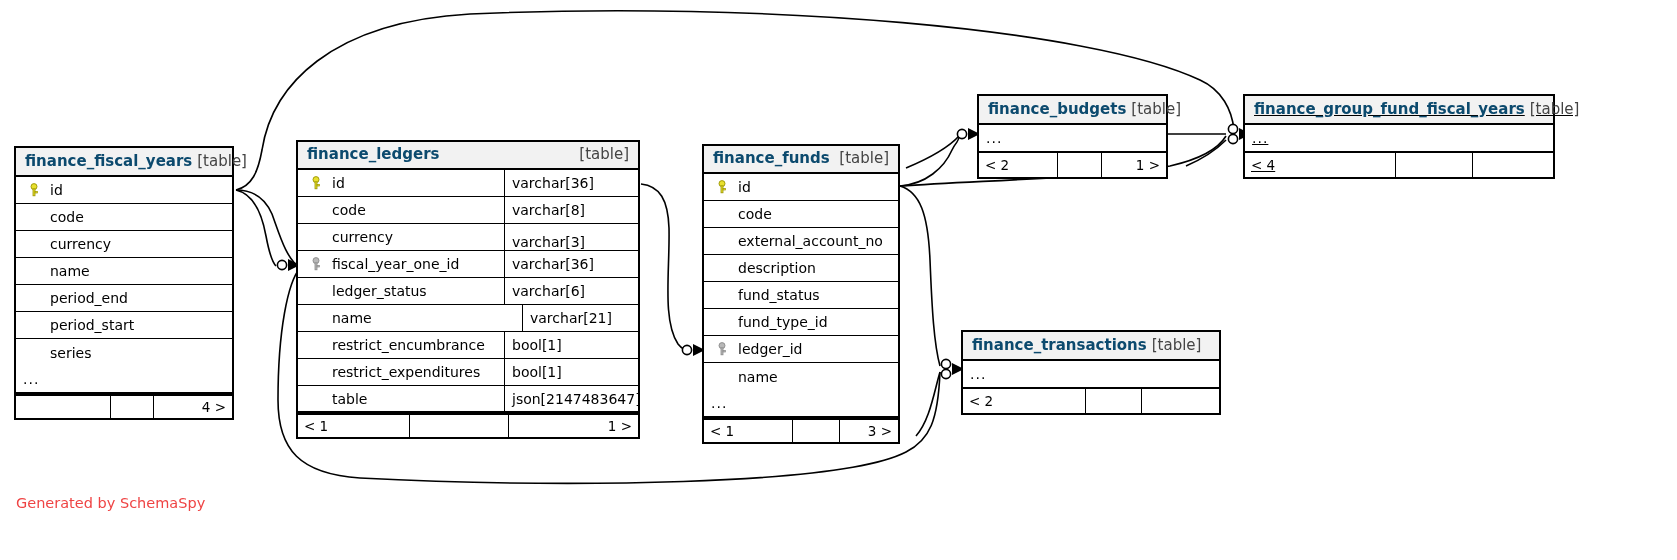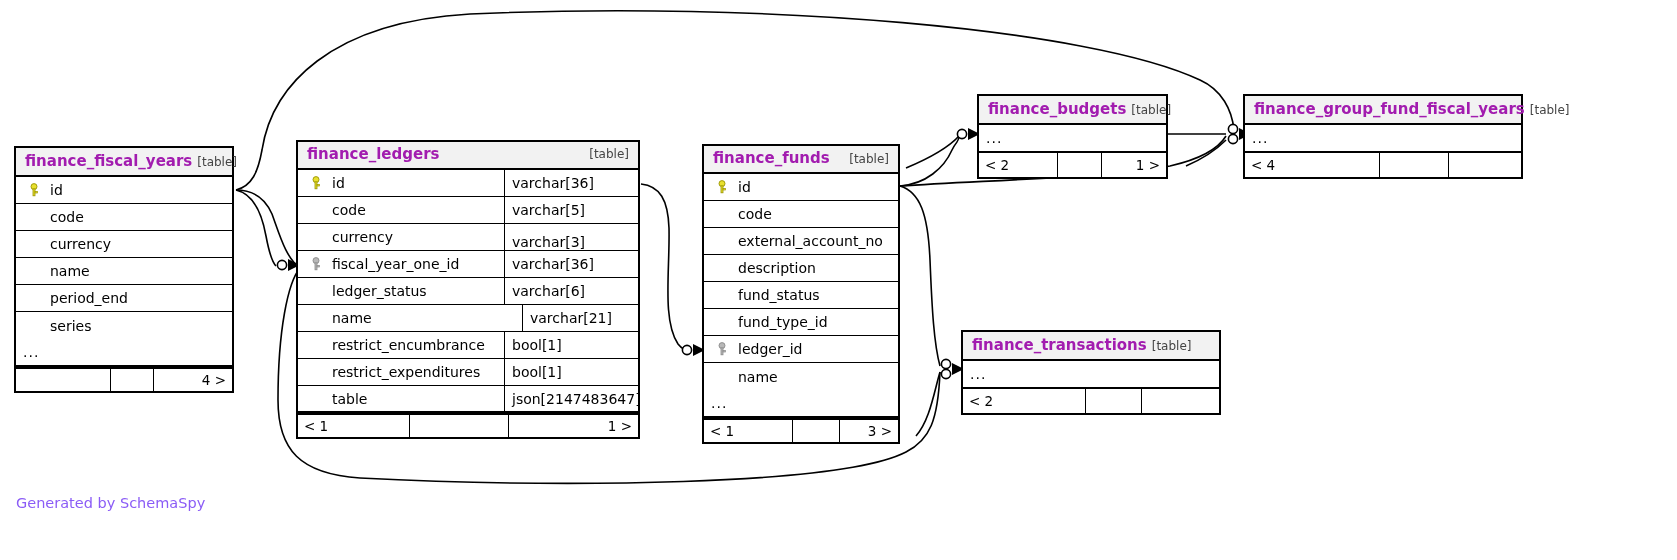--- a/index.html
+++ b/index.html
@@ -5,22 +5,22 @@
   html,body{margin:0;padding:0;background:#ffffff;}
   body{width:1677px;height:560px;position:relative;overflow:hidden;
        font-family:"DejaVu Sans","Liberation Sans",sans-serif;}
   #canvas{position:absolute;left:0;top:0;width:1677px;height:560px;}
   #edges{position:absolute;left:0;top:0;width:1677px;height:560px;pointer-events:none;}
 
   .table-box{position:absolute;background:#ffffff;border:2px solid #000000;
              box-sizing:border-box;}
   .tbl-title{background:#f2f2f2;border-bottom:2px solid #000000;
              padding:4px 9px 5px 9px;white-space:nowrap;line-height:1.15;}
-  .tbl-title .tname{font-weight:bold;font-size:15px;color:#a21caf;}
-  .tbl-title .ttag{font-size:12px;color:#444;margin-left:5px;}
+  .tbl-title .tname{font-weight:bold;font-size:15px;color:#0c4a6e;}
+  .tbl-title .ttag{font-size:15px;color:#444;margin-left:5px;}
 
   .rows{display:block;}
   .row{display:flex;border-bottom:1px solid #000000;height:27px;
        align-items:center;box-sizing:border-box;}
   .row:last-child{border-bottom:none;}
   .col-name{flex:1 1 auto;display:flex;align-items:center;
             padding-left:8px;overflow:hidden;}
   .col-type{flex:0 0 auto;border-left:1px solid #000;padding-left:7px;
             height:100%;display:flex;align-items:center;box-sizing:border-box;}
   .cell-text{font-size:14px;color:#000;white-space:nowrap;}
@@ -33,21 +33,21 @@
                 padding-left:7px;border-bottom:2px solid #000;}
   .ellipsis-row .cell-text{font-size:14px;letter-spacing:1px;}
 
   .footrow{display:flex;height:24px;border-top:2px solid #000;box-sizing:border-box;}
   .footrow .fc{border-right:1px solid #000;display:flex;align-items:center;
                box-sizing:border-box;font-size:13.5px;color:#000;}
   .footrow .fc:last-child{border-right:none;}
   .fc.left{justify-content:flex-start;padding-left:6px;}
   .fc.mid{justify-content:center;}
   .fc.right{justify-content:flex-end;padding-right:6px;}
-  .credit{position:absolute;left:16px;top:495px;font-size:14.5px;color:#8b5cf6;
+  .credit{position:absolute;left:16px;top:495px;font-size:14.5px;color:#ef4444;
           white-space:nowrap;}
 </style>
 </head>
 <body>
 
 <div id="canvas">
 
   <svg id="edges" viewBox="0 0 1677 560" xmlns="http://www.w3.org/2000/svg">
     <g fill="none" stroke="#000000" stroke-width="1.6">
 
@@ -134,20 +134,26 @@
       </div>
       <div class="row">
         <div class="col-name">
             <span class="keyslot blank"></span>
             <span class="cell-text">period_end</span>
           </div>
       </div>
       <div class="row">
         <div class="col-name">
             <span class="keyslot blank"></span>
+            <span class="cell-text">period_start</span>
+          </div>
+      </div>
+      <div class="row">
+        <div class="col-name">
+            <span class="keyslot blank"></span>
             <span class="cell-text">series</span>
           </div>
       </div>
     </div>
     <div class="ellipsis-row">
       <span class="cell-text">...</span>
     </div>
     <div class="footrow">
       <div class="fc left" style="flex:0 0 44%;"></div>
       <div class="fc mid" style="flex:0 0 20%;"></div>
@@ -175,21 +181,21 @@
         <div class="col-type" style="width:134px;">
             <span class="cell-text">varchar[36]</span>
           </div>
       </div>
       <div class="row">
         <div class="col-name">
             <span class="keyslot blank"></span>
             <span class="cell-text">code</span>
           </div>
         <div class="col-type" style="width:134px;">
-            <span class="cell-text">varchar[5]</span>
+            <span class="cell-text">varchar[8]</span>
           </div>
       </div>
       <div class="row">
         <div class="col-name">
             <span class="keyslot blank"></span>
             <span class="cell-text">currency</span>
           </div>
         <div class="col-type" style="width:134px;align-items:flex-end;">
             <span class="cell-text">varchar[3]</span>
           </div>
@@ -346,21 +352,21 @@
     <div class="ellipsis-row">
       <span class="cell-text">...</span>
     </div>
     <div class="footrow" style="border-top:none;">
       <div class="fc left" style="flex:0 0 42%;">&lt; 2</div>
       <div class="fc mid" style="flex:0 0 24%;"></div>
       <div class="fc right" style="flex:1 1 auto;">1 &gt;</div>
     </div>
   </div>
 
-  <div class="table-box" style="left:1243px;top:94px;width:280px;">
+  <div class="table-box" style="left:1243px;top:94px;width:312px;text-decoration:underline;">
     <div class="tbl-title">
       <span class="tname">finance_group_fund_fiscal_years</span><span class="ttag">[table]</span>
     </div>
     <div class="ellipsis-row">
       <span class="cell-text">...</span>
     </div>
     <div class="footrow" style="border-top:none;">
       <div class="fc left" style="flex:0 0 49%;">&lt; 4</div>
       <div class="fc mid" style="flex:0 0 25%;"></div>
       <div class="fc right" style="flex:1 1 auto;"></div>

